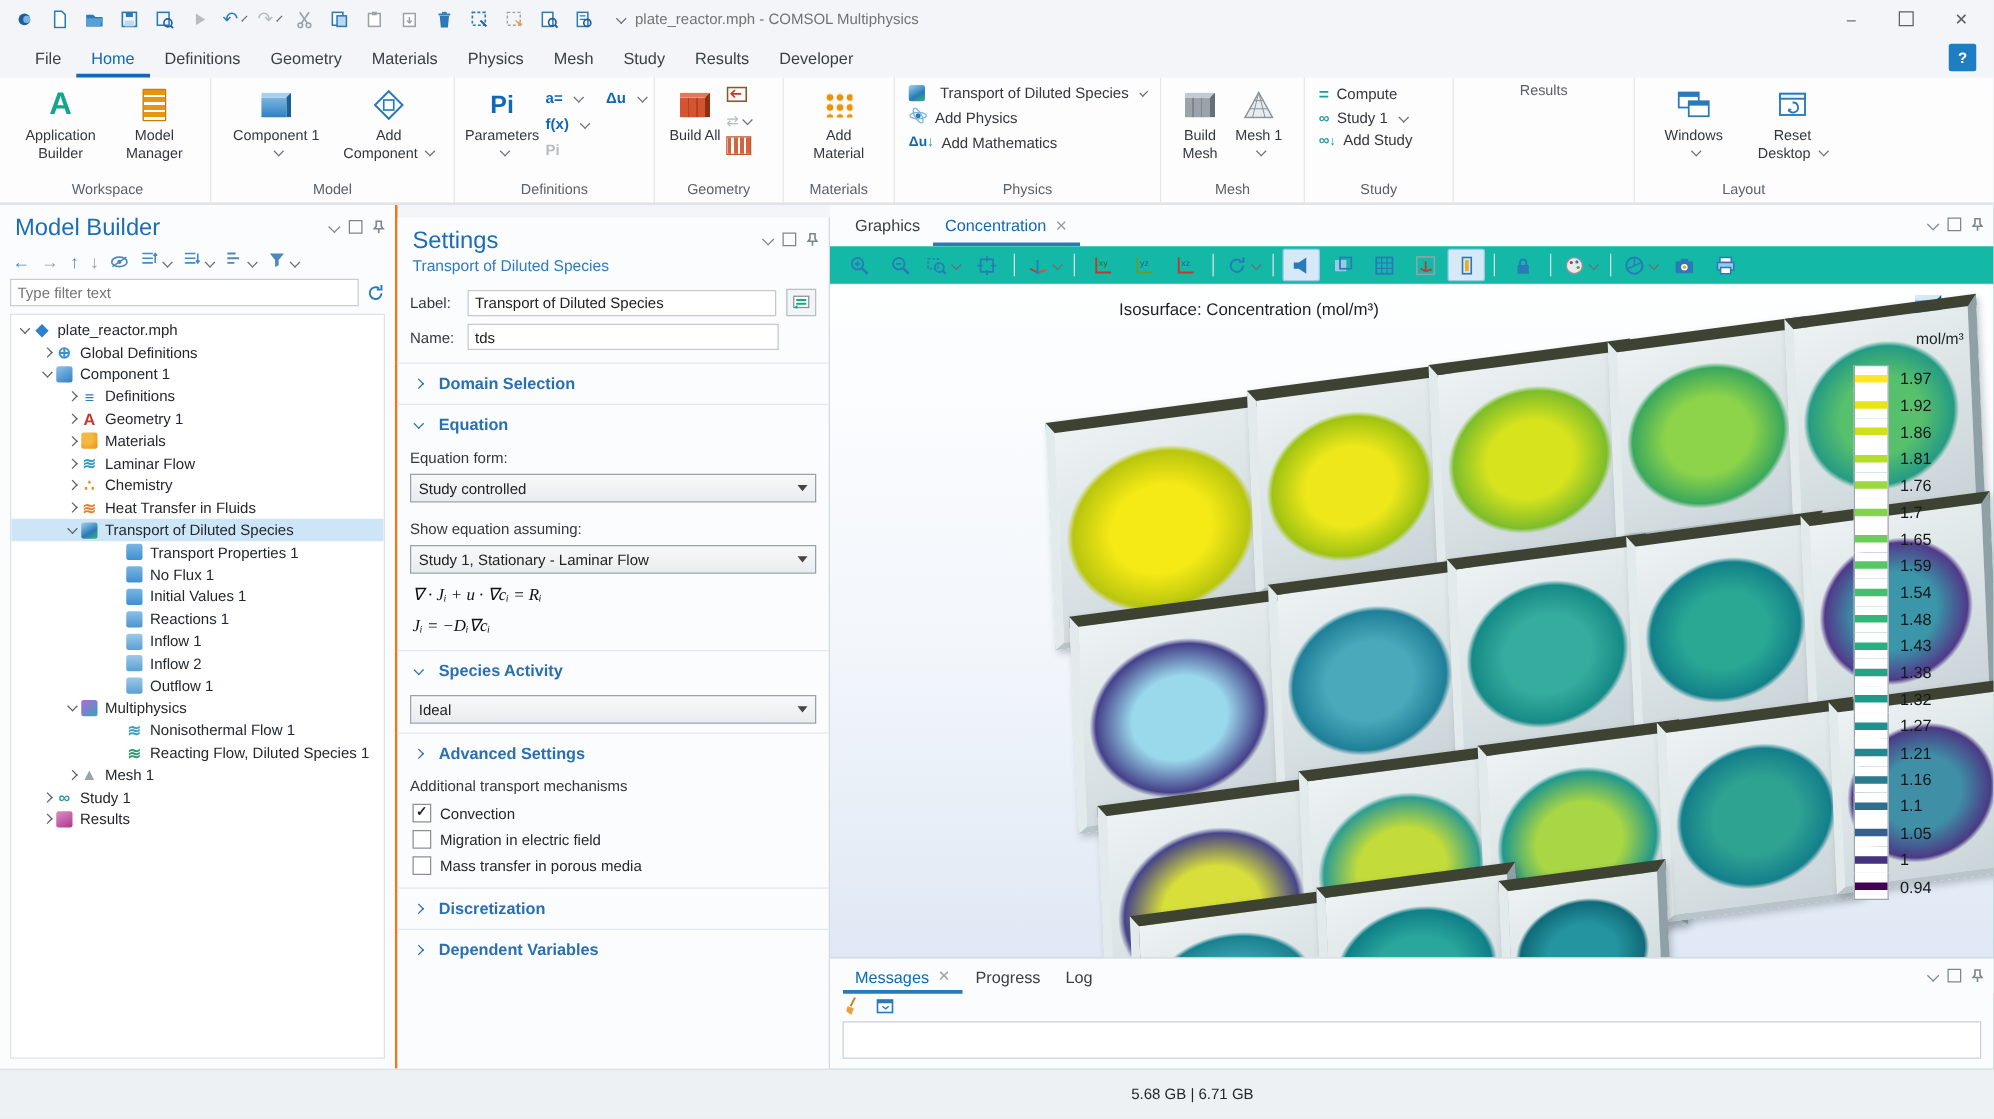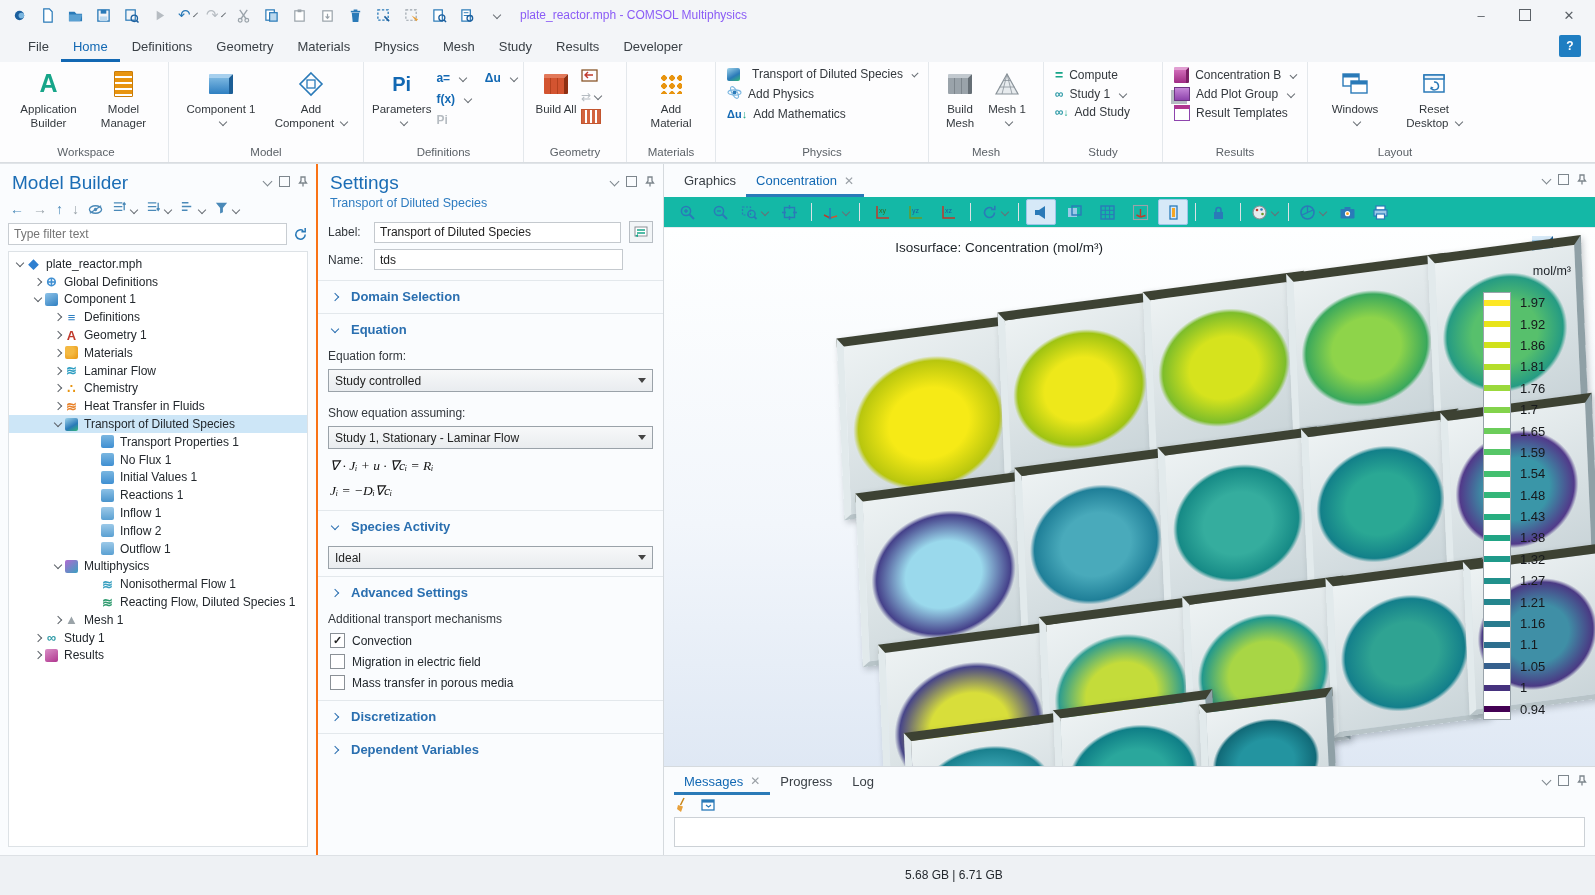--- a/index.html
+++ b/index.html
@@ -3,21 +3,21 @@
 <meta charset="utf-8">
 <style>
   html,body{margin:0;padding:0;background:#dfe3e8;}
   #app{width:1595px;height:895px;position:relative;font-family:"Liberation Sans",sans-serif;
        background:#f3f5f8;color:#33383d;overflow:hidden;font-size:12px;-webkit-font-smoothing:antialiased;}
   
   #titlebar{height:30px;display:flex;align-items:center;background:#f3f5f8;padding:0 4px;}
   .qa{display:flex;align-items:center;gap:10px;padding-left:6px;}
   .qa .qbtn{width:18px;height:18px;display:flex;align-items:center;justify-content:center;}
   .qa svg{width:15px;height:15px;}
-  .wtitle{flex:0 0 auto;margin-left:16px;color:#8b5cf6;font-size:12px;}
+  .wtitle{flex:0 0 auto;margin-left:4px;color:#737373;font-size:12px;}
   .wincontrols{margin-left:auto;display:flex;}
   .wc{width:44px;height:30px;display:flex;align-items:center;justify-content:center;color:#5b6167;font-size:13px;}
   
   #tabrow{height:32px;display:flex;align-items:stretch;background:#f3f5f8;padding-left:16px;position:relative;}
   .tab{padding:0 12px;display:flex;align-items:center;font-size:13px;color:#3a4046;cursor:default;}
   .tab.active{color:#1268b3;box-shadow:inset 0 -3px 0 #1268b3;}
   .helpbtn{position:absolute;right:14px;top:5px;width:22px;height:22px;background:#1f7ec2;color:#fff;
            display:flex;align-items:center;justify-content:center;border-radius:2px;font-weight:bold;}
   
   #ribbon{height:100px;background:#fdfdfe;border-bottom:1px solid #d9dde1;display:flex;align-items:stretch;padding-left:4px;}
@@ -59,21 +59,21 @@
   .row{display:flex;align-items:center;height:17.8px;white-space:nowrap;font-size:12px;color:#23282d;}
   .row.sel{background:#cde6f7;}
   .exp{width:14px;flex:0 0 14px;display:flex;align-items:center;justify-content:center;}
   .exp::after{content:"";width:5px;height:5px;border-right:1.4px solid #5b6167;border-bottom:1.4px solid #5b6167;display:block;}
   .exp.open::after{transform:rotate(45deg);margin-top:-2px;}
   .exp.closed::after{transform:rotate(-45deg);}
   .exp.none::after{display:none;}
   .ticon{width:13px;height:13px;flex:0 0 13px;margin-right:6px;border-radius:2px;display:flex;align-items:center;justify-content:center;
          font-size:13px;font-weight:bold;line-height:1;}
   
-  #settings{width:345px;background:#fafcfe;border-right:1px solid #d5dade;position:relative;overflow:hidden;}
+  #settings{width:345px;background:#fafcfe;border-right:1px solid #d5dade;position:relative;overflow:hidden;margin-top:10px;}
   .formrow{display:flex;align-items:center;padding:3px 10px;gap:8px;}
   .formrow label{width:38px;color:#33383d;}
   .formrow input{flex:1;height:19px;border:1px solid #c4c9ce;background:#fff;font-size:12px;padding:0 5px;font-family:inherit;color:#222;}
   .editbtn{width:22px;height:20px;border:1px solid #b8bec4;background:#f2f5f7;display:flex;align-items:center;justify-content:center;}
   .section{border-top:1px solid #e3e8ec;margin-top:7px;padding:8px 10px 2px;}
   .sechead{display:flex;align-items:center;gap:9px;color:#2a6fb0;font-size:13px;font-weight:bold;}
   .sechead .exp::after{border-color:#2a6fb0;}
   .caption{padding:10px 10px 4px;color:#33383d;}
   .combo{margin:2px 10px 4px;height:21px;border:1px solid #9aa2a9;background:linear-gradient(#f7f8f9,#e9ecef);
          display:flex;align-items:center;padding:0 6px;color:#222;position:relative;}
@@ -423,36 +423,20 @@
           </span>
         <span class="smallrow">
             <span style="color:#2e9aa6;font-weight:bold;">∞<span style="color:#17a589;font-size:10px;">↓</span></span>
             <span>Add Study</span>
           </span>
       </div>
       <div class="rlabel">Study</div>
     </div>
 
     <div class="rgroup" style="width:130px;">
-      <div class="rbody" style="flex-direction:column;align-items:stretch;">
-        <span class="smallrow">
-            <span class="cube magenta"></span>
-            <span>Concentration B</span>
-            <span class="chev"></span>
-          </span>
-        <span class="smallrow">
-            <span style="width:14px;height:12px;background:linear-gradient(#c587d8,#8e44ad);border:1px solid #6c3483;box-shadow:-3px 3px 0 #b6bcc2;"></span>
-            <span>Add Plot Group</span>
-            <span class="chev"></span>
-          </span>
-        <span class="smallrow">
-            <span style="width:14px;height:11px;background:#fff;border:1px solid #8e44ad;border-top:4px solid #b0368f;"></span>
-            <span>Result Templates</span>
-          </span>
-      </div>
       <div class="rlabel">Results</div>
     </div>
 
     <div class="rgroup" style="width:160px;border-right:none;">
       <div class="rbody" style="justify-content:center;gap:14px;">
         <div class="bigbtn" style="width:62px;">
           <span class="bicon">
               <svg width="28" height="24" viewBox="0 0 28 24">
                 <rect x="2" y="2" width="16" height="12" fill="#fff" stroke="#2a7ab8" stroke-width="1.4"></rect>
                 <rect x="2" y="2" width="16" height="3.5" fill="#2a7ab8"></rect>

